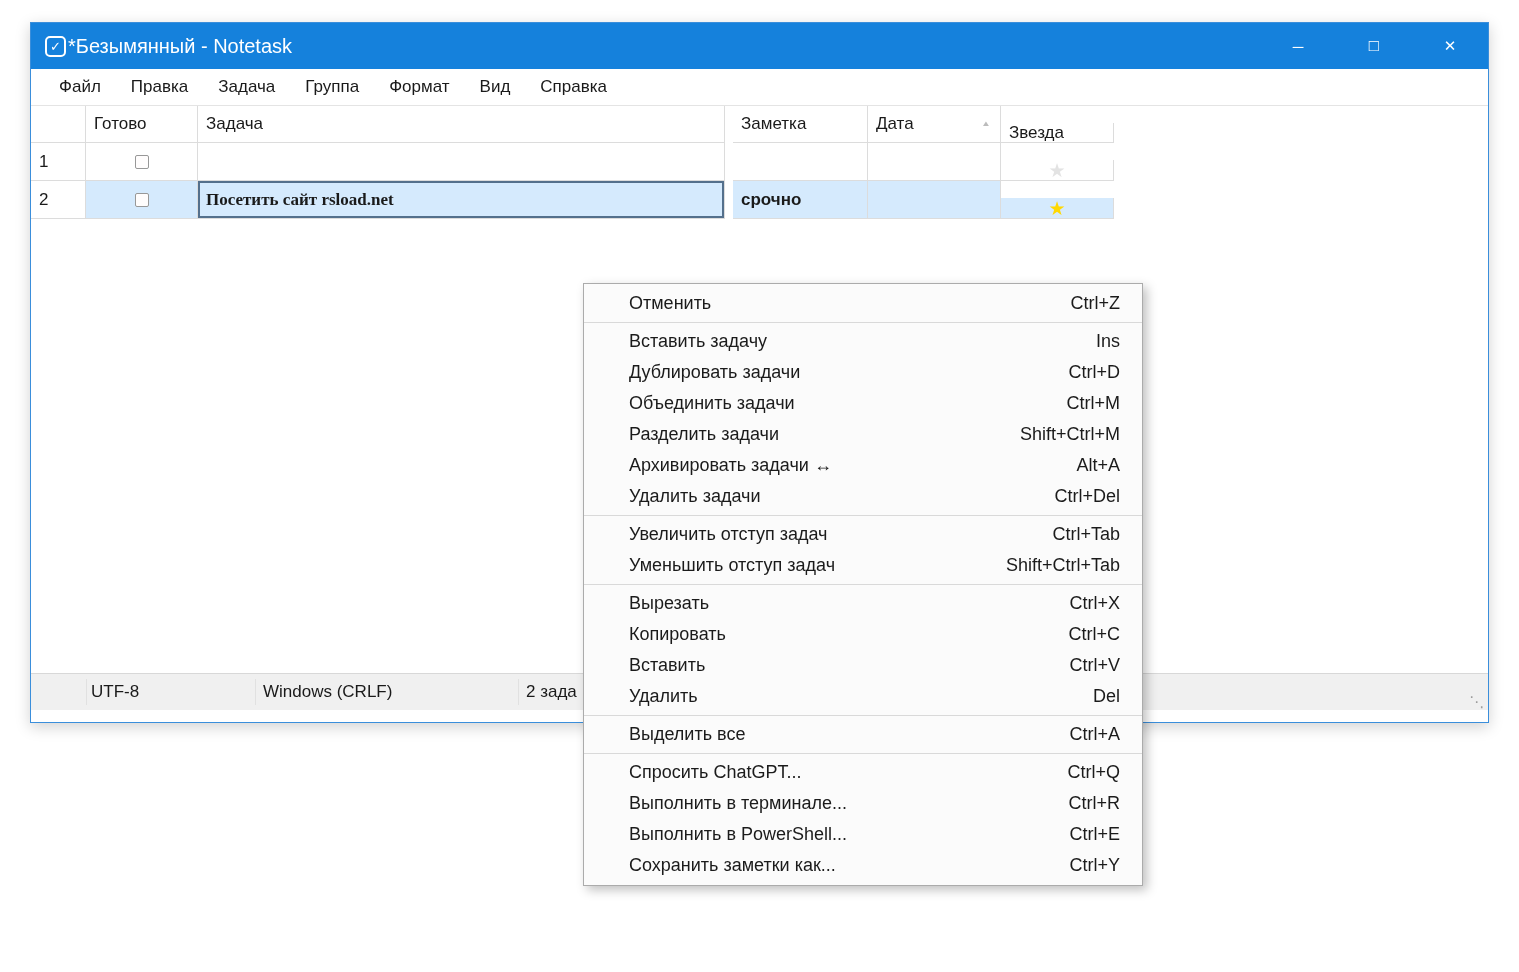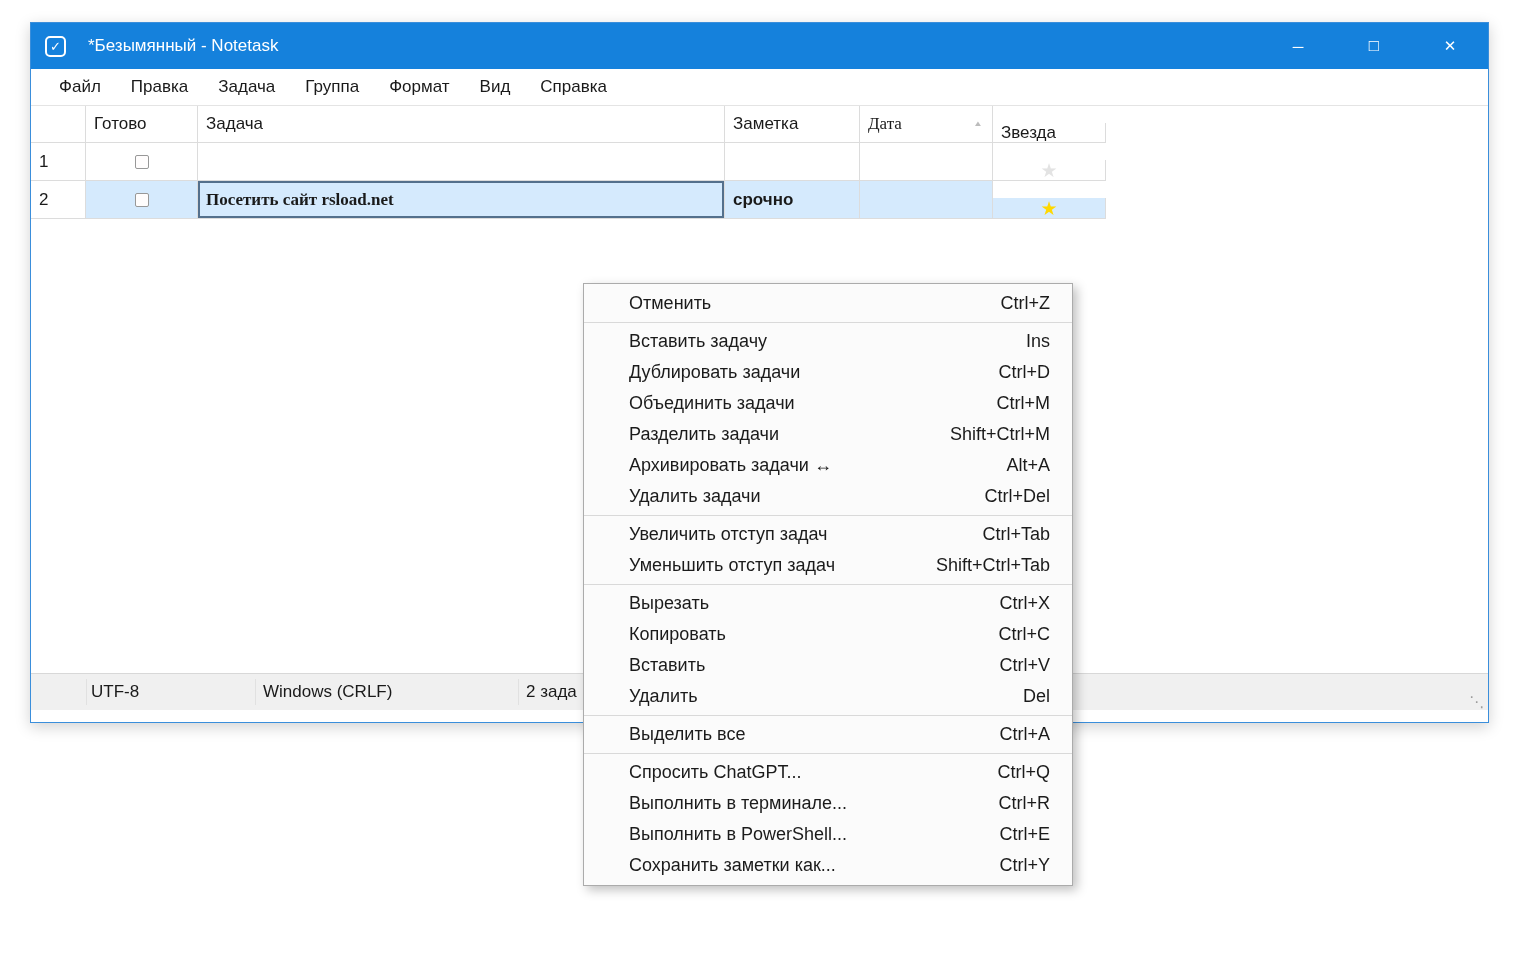--- a/index.html
+++ b/index.html
@@ -24,21 +24,21 @@
   
   .titlebar {
     height: 46px; background: #1581dc;
     display: flex; align-items: center; color: #ffffff;
   }
   .app-icon {
     width: 21px; height: 21px; border: 2px solid #ffffff; border-radius: 5px;
     margin-left: 14px; display: flex; align-items: center; justify-content: center;
     font-size: 13px; font-weight: bold; color:#ffffff;
   }
-  .title-text { margin-left: 22px; font-size: 17px; }
+  .title-text { margin-left: 2px; font-size: 20px; }
   .caption-buttons { margin-left: auto; display: flex; height: 100%; }
   .cap-btn {
     width: 76px; height: 100%;
     display: flex; align-items: center; justify-content: center;
     background: transparent; border: 0; color: #ffffff; font-size: 15px;
     font-family: inherit; cursor: default;
   }
   .cap-btn.max { font-size: 17px; }
 
   
@@ -55,25 +55,25 @@
   .trow { height: 38px; }
   .c {
     border-right: 1px solid #dcdcdc; border-bottom: 1px solid #dcdcdc;
     display: flex; align-items: center;
     padding-left: 8px; font-size: 17px; background: #ffffff;
     overflow: hidden; white-space: nowrap;
   }
   .w-num  { width: 55px;  }
   .w-done { width: 112px; }
   .w-task { width: 527px; }
-  .w-note { width: 135px; }
+  .w-note { width: 135px; margin-left: 8px; }
   .w-date { width: 133px; }
   .w-star { width: 113px; margin-top: 17px; }
   .center { justify-content: center; padding-left: 0; }
-  .date-h { position: relative; font-family: Liberation Serif, serif; }
+  .date-h { position: relative; }
   .sort {
     position: absolute; right: 9px; top: 50%;
     transform: translateY(-58%) scaleY(0.75);
     font-size: 10px; color: #bcbcbc;
   }
   .checkbox {
     width: 14px; height: 14px;
     border: 1px solid #989898; border-radius: 2px; background: #fffdfd;
   }
   .star { font-size: 19px; line-height: 1; }
@@ -93,21 +93,21 @@
   .sb-eol  { left: 232px; }
   .sb-cnt  { left: 495px; }
   .sb-div  { position: absolute; top: 5px; bottom: 5px; width: 1px; background: #e1e1e1; }
   .grip {
     position: absolute; right: 3px; bottom: 1px;
     color: #9c9c9c; font-size: 15px; line-height: 1; letter-spacing: 1px;
   }
 
   
   .context-menu {
-    position: absolute; left: 583px; top: 283px; width: 490px;
+    position: absolute; left: 583px; top: 283px; width: 560px;
     background: #fbfbfb; border: 1px solid #ababab;
     box-shadow: 4px 4px 10px rgba(0,0,0,0.25);
     padding: 4px 0; z-index: 50;
   }
   .mi {
     height: 31px; display: flex; align-items: center; justify-content: space-between;
     padding: 0 22px 0 45px; font-size: 18px; color: #1b1b1b;
   }
   .msep { height: 1px; background: #d9d9d9; margin: 3px 0; }
 </style>

